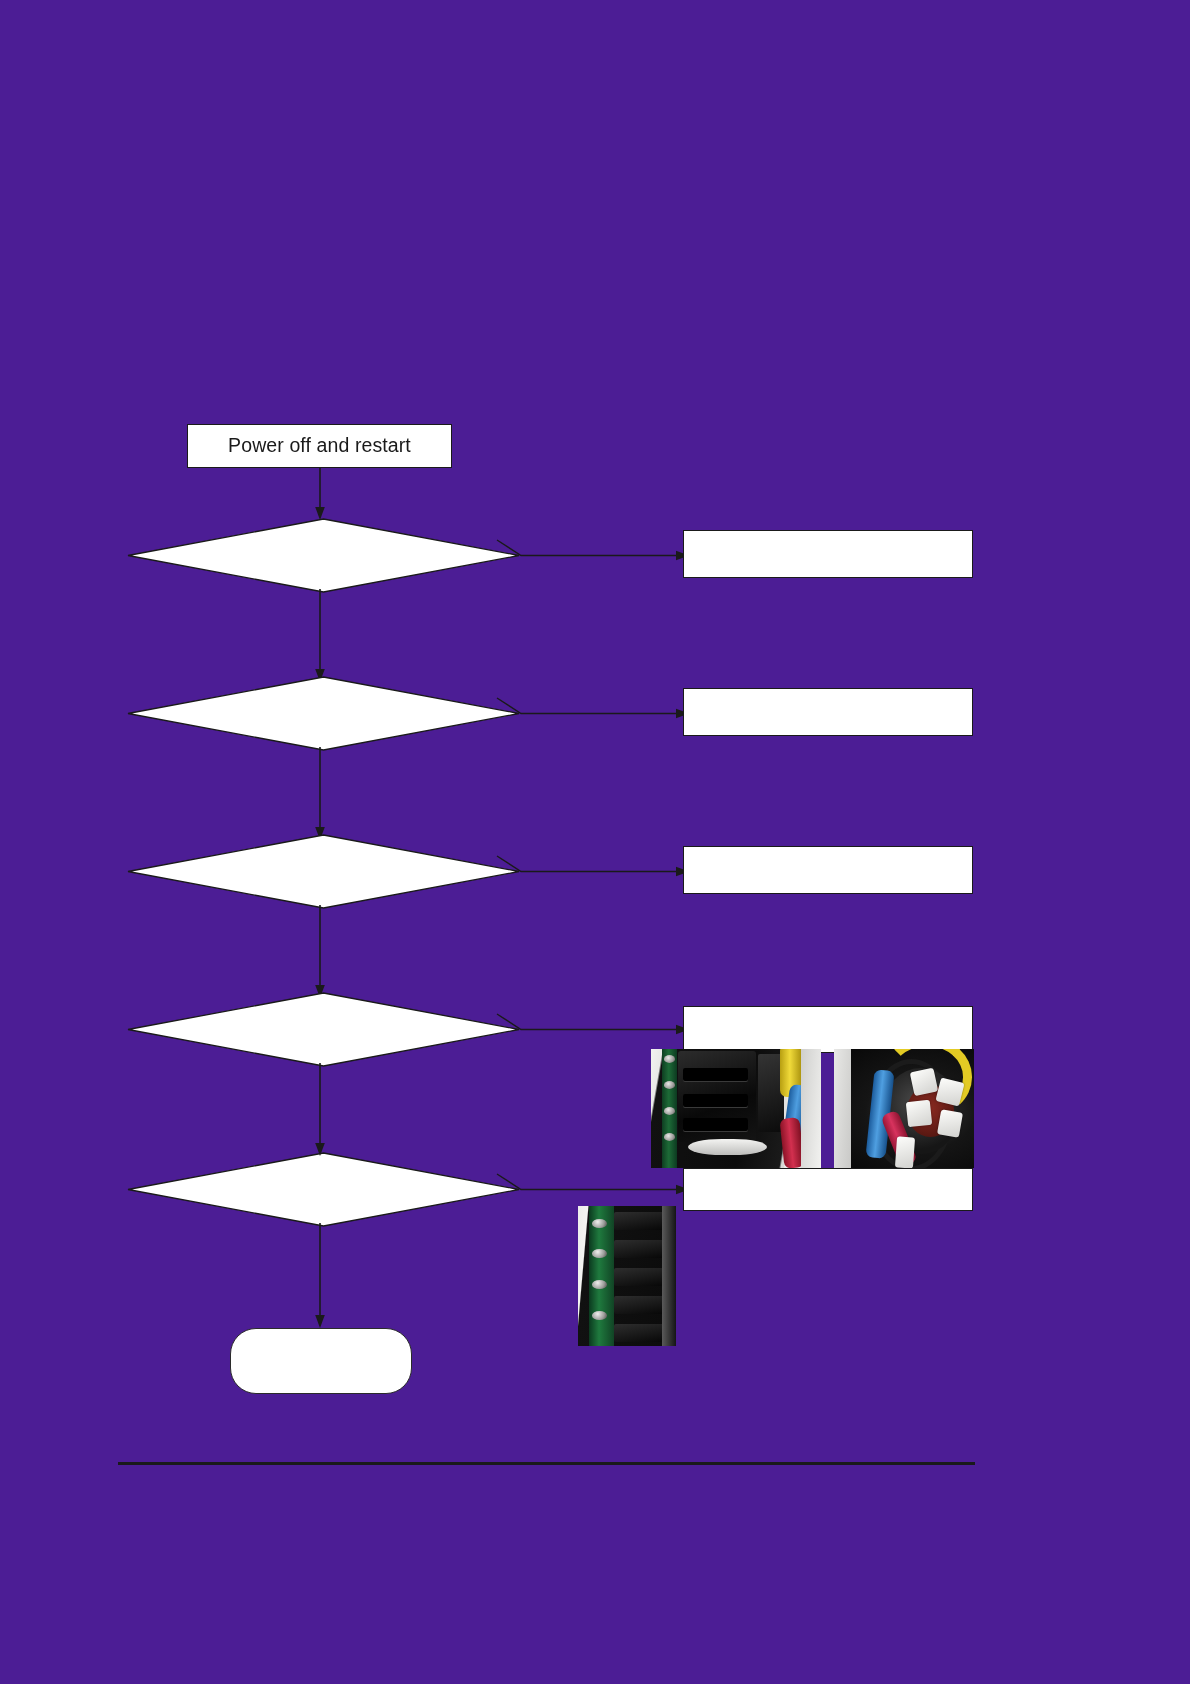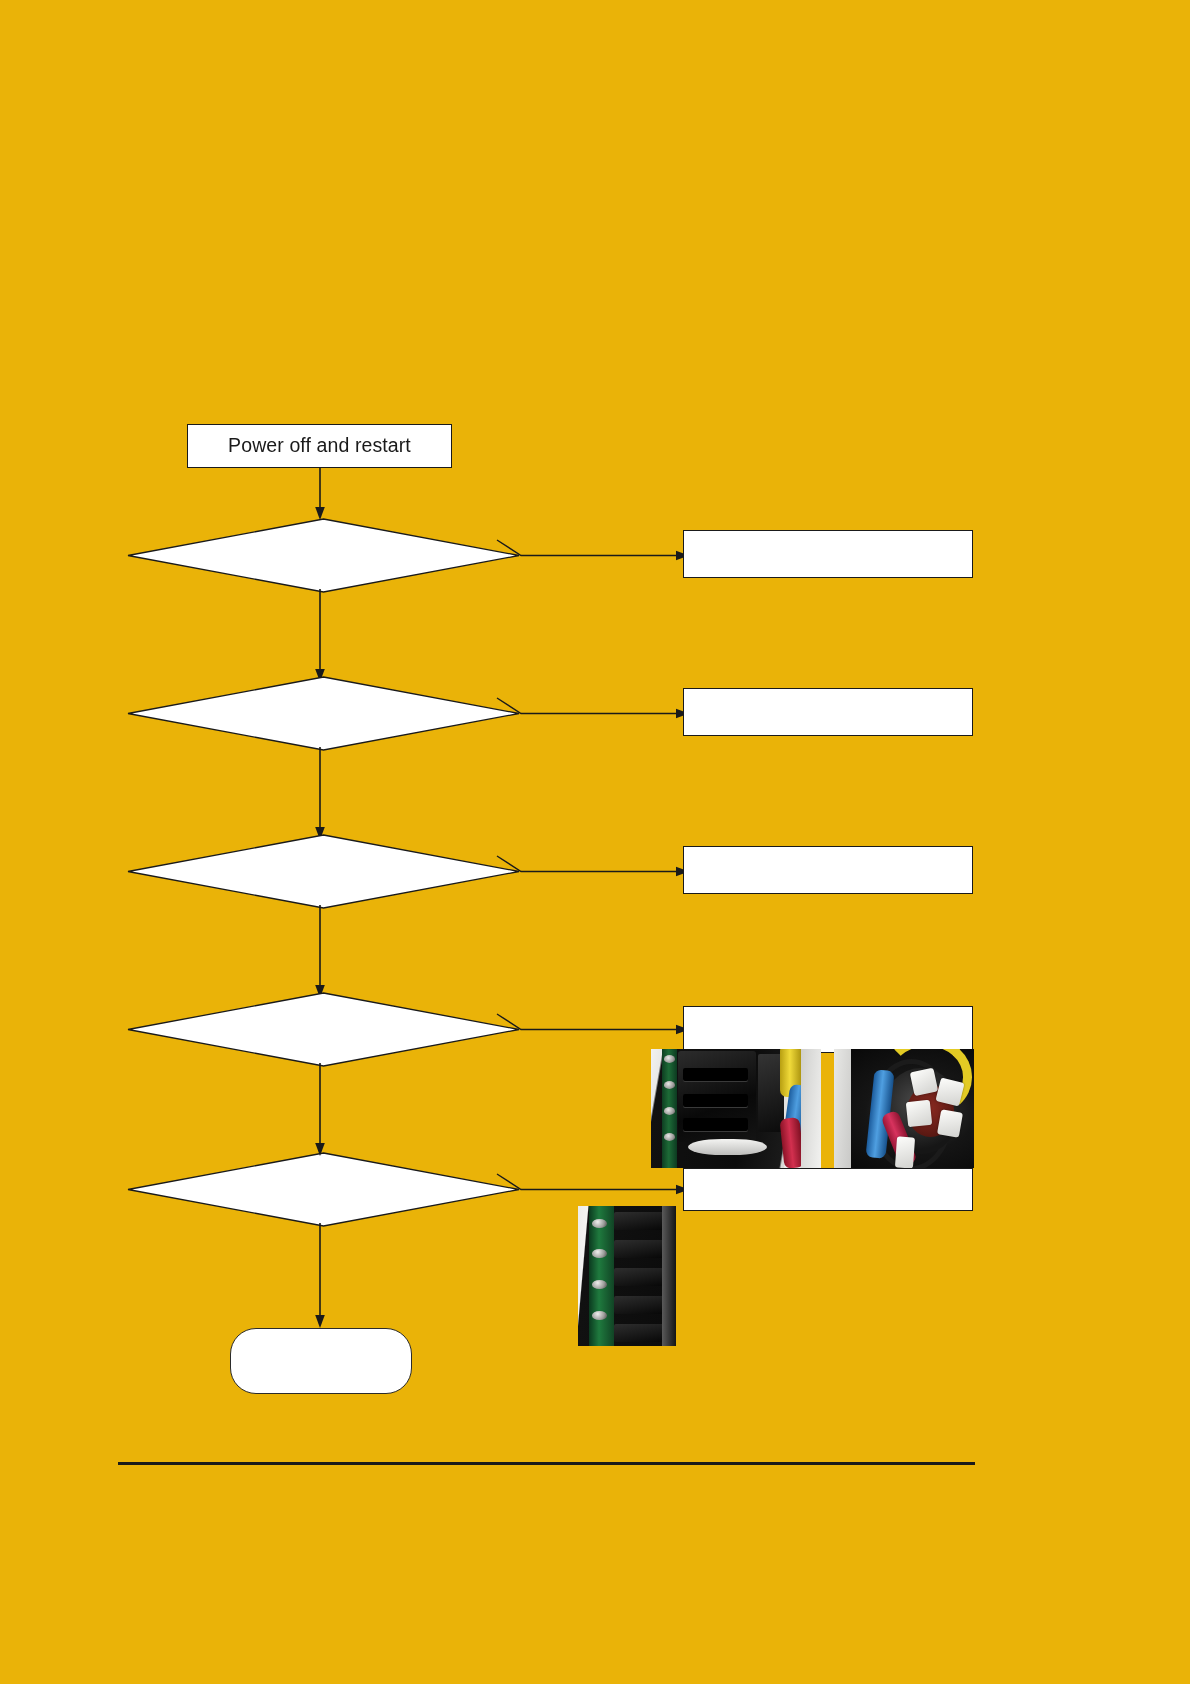--- a/index.html
+++ b/index.html
@@ -8,21 +8,21 @@
     background: #ffffff;
   }
   body {
     font-family: "Liberation Sans", sans-serif;
     -webkit-font-smoothing: antialiased;
   }
   #page {
     position: relative;
     width: 1190px;
     height: 1684px;
-    background: #eab308;
+    background: #4c1d95;
     overflow: hidden;
   }
 
   
   .node {
     position: absolute;
     box-sizing: border-box;
     display: flex;
     align-items: center;
     justify-content: center;

